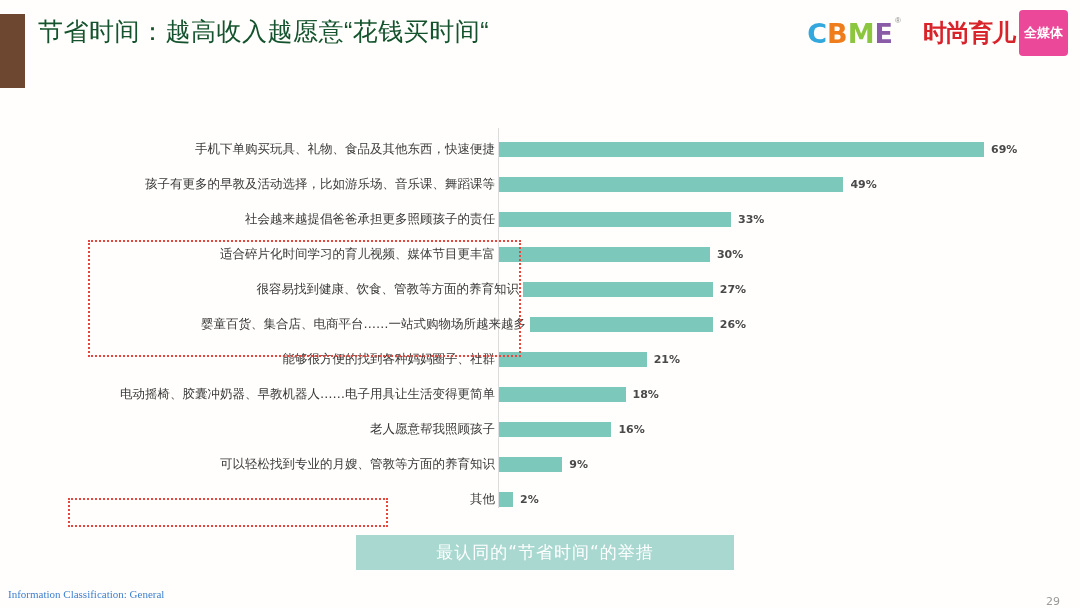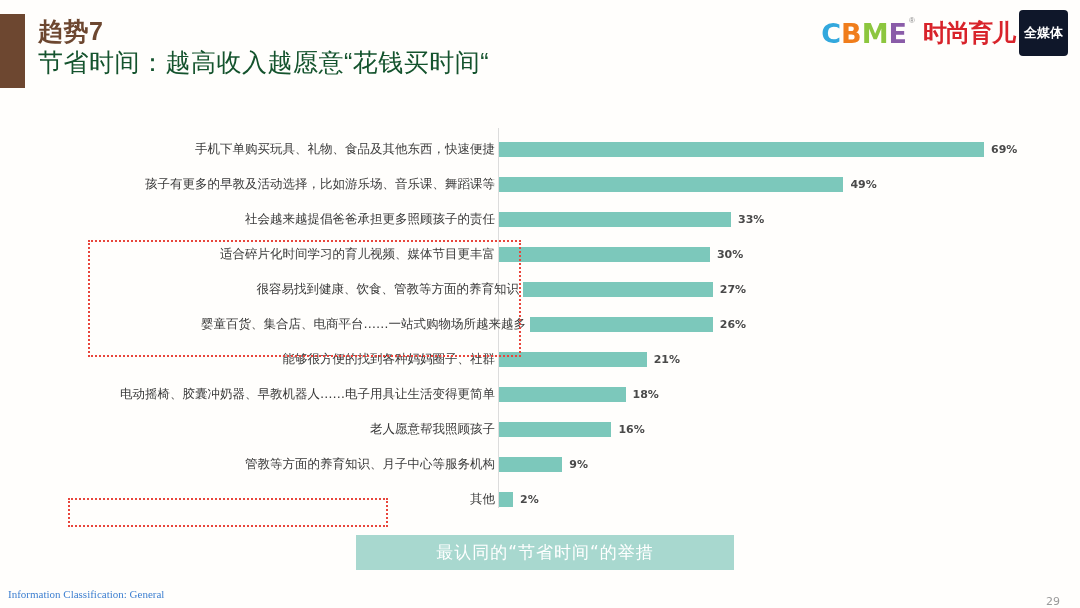--- a/index.html
+++ b/index.html
@@ -68,30 +68,31 @@
     font-size: 8px;
     color: #8a8a8a;
     position: absolute;
     right: -8px;
     top: -2px;
   }
   .sy-logo {
     display: flex;
     align-items: center;
     gap: 4px;
+    margin-left: 14px;
   }
   .sy-text {
     font-size: 24px;
     font-weight: bold;
     color: #d8232a;
     letter-spacing: -1px;
     font-family: "DejaVu Sans", sans-serif;
   }
   .sy-badge {
-    background: #0f172a;
+    background: #ec4899;
     color: #ffffff;
     font-size: 13px;
     font-weight: bold;
     padding: 14px 5px;
     border-radius: 4px;
     letter-spacing: 0px;
     font-family: "DejaVu Sans", sans-serif;
   }
 
   
@@ -206,21 +207,20 @@
   }
 </style>
 </head>
 <body>
 
 <div class="slide">
 
   <div class="accent-bar"></div>
 
   <div class="title-block">
-    <div class="title-line1">趋势7</div>
     <div class="title-line2">节省时间：越高收入越愿意“花钱买时间“</div>
   </div>
 
   <div class="logos">
     <div class="cbme-logo">
       <span style="font-size:27px;font-weight:bold;color:#33a8dd;font-family:'DejaVu Sans',sans-serif;">C</span>
       <span style="font-size:27px;font-weight:bold;color:#f07d1b;font-family:'DejaVu Sans',sans-serif;">B</span>
       <span style="font-size:27px;font-weight:bold;color:#8cc63e;font-family:'DejaVu Sans',sans-serif;">M</span>
       <span style="font-size:27px;font-weight:bold;color:#8a5ca8;font-family:'DejaVu Sans',sans-serif;">E</span>
       <span class="reg">®</span>
@@ -291,21 +291,21 @@
           </div>
         </div>
         <div class="row" style="top: 293px;">
           <div class="cat-label">老人愿意帮我照顾孩子</div>
           <div class="bar-wrap">
             <div class="bar" style="width: 112.48px; background: rgb(124, 200, 187);"></div>
             <div class="bar-value">16%</div>
           </div>
         </div>
         <div class="row" style="top: 328px;">
-          <div class="cat-label">管教等方面的养育知识、月子中心等服务机构</div>
+          <div class="cat-label">可以轻松找到专业的月嫂、管教等方面的养育知识</div>
           <div class="bar-wrap">
             <div class="bar" style="width: 63.27px; background: rgb(124, 200, 187);"></div>
             <div class="bar-value">9%</div>
           </div>
         </div>
         <div class="row" style="top: 363px;">
           <div class="cat-label">其他</div>
           <div class="bar-wrap">
             <div class="bar" style="width: 14.06px; background: rgb(124, 200, 187);"></div>
             <div class="bar-value">2%</div>

